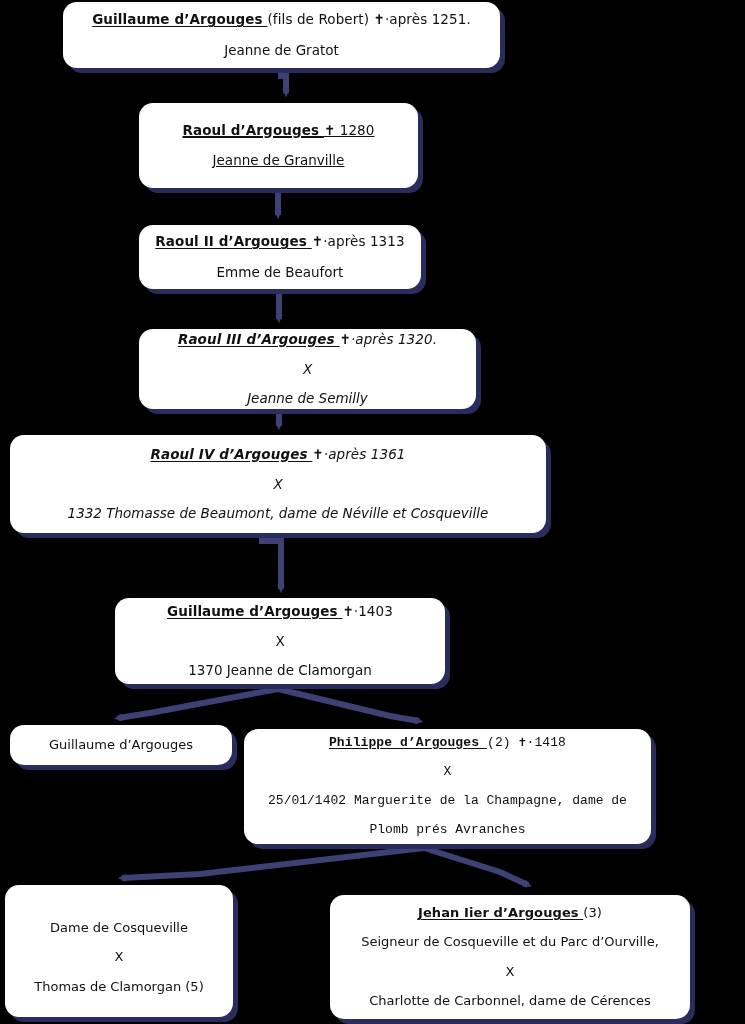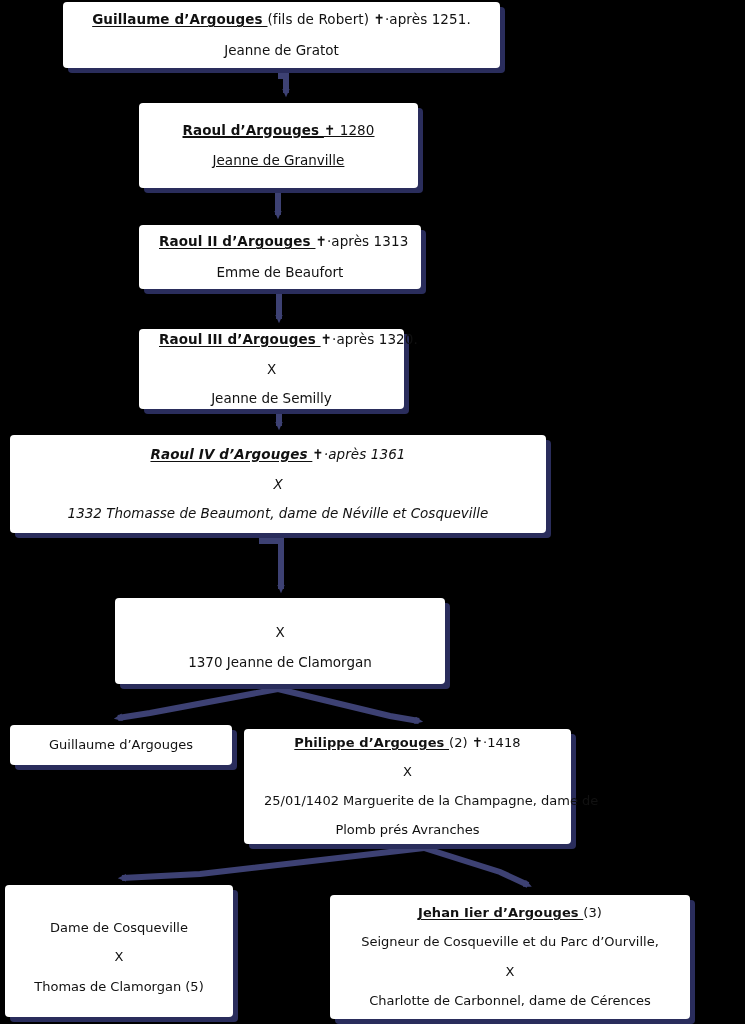--- a/index.html
+++ b/index.html
@@ -29,30 +29,30 @@
     left: 0; top: 0;
     width: 745px;
     height: 1024px;
     z-index: 1;
   }
 
   .node {
     position: absolute;
     z-index: 2;
     background: #ffffff;
-    border-radius: 4px;
+    border-radius: 14px;
     box-shadow: 5px 5px 0 0 #2a2d5c;
     box-sizing: border-box;
     display: flex;
     flex-direction: column;
     align-items: center;
     justify-content: center;
     text-align: center;
     color: #111111;
-    padding: 6px 20px;
+    padding: 6px 12px;
   }
 
   .line {
     display: block;
     width: 100%;
     line-height: 1.28;
     white-space: nowrap;
   }
 
   .line + .line { margin-top: 12px; }
@@ -68,25 +68,25 @@
   .plain { font-weight: 400; }
 
   
   .s14 { font-size: 13.5px; }
   .s13 { font-size: 13px; }
 
   
   #n-guillaume-1251 { left: 63px;  top: 2px;   width: 437px; height: 66px; }
   #n-raoul-1        { left: 139px; top: 103px; width: 279px; height: 85px; text-decoration: underline; }
   #n-raoul-2        { left: 139px; top: 225px; width: 282px; height: 64px; }
-  #n-raoul-3        { left: 139px; top: 329px; width: 265px; height: 80px; }
+  #n-raoul-3        { left: 139px; top: 329px; width: 337px; height: 80px; font-style: italic; }
   #n-raoul-4        { left: 10px;  top: 435px; width: 536px; height: 98px; font-style: italic; }
   #n-guillaume-1403 { left: 115px; top: 598px; width: 330px; height: 86px; }
   #n-guillaume-son  { left: 10px;  top: 725px; width: 222px; height: 40px; }
-  #n-philippe       { left: 244px; top: 729px; width: 327px; height: 115px; }
+  #n-philippe       { left: 244px; top: 729px; width: 407px; height: 115px; font-family: Liberation Mono, monospace; }
   #n-catherine      { left: 5px;   top: 885px; width: 228px; height: 132px; }
   #n-jehan          { left: 330px; top: 895px; width: 360px; height: 124px; }
 
   .lbl { letter-spacing: 0.1px; }
 </style>
 </head>
 <body>
 
 <div id="diagram">
 
@@ -143,20 +143,21 @@
     <div class="line">Jeanne de Semilly</div>
   </div>
 
   <div class="node s14" id="n-raoul-4">
     <div class="line lbl"><span class="nm">Raoul IV d’Argouges </span><span class="plain">✝·après 1361</span></div>
     <div class="line gap">X</div>
     <div class="line">1332 Thomasse de Beaumont, dame de Néville et Cosqueville</div>
   </div>
 
   <div class="node s14" id="n-guillaume-1403">
+    <div class="line lbl"><span class="nm">Guillaume d’Argouges </span><span class="plain">✝·1403</span></div>
     <div class="line gap">X</div>
     <div class="line">1370 Jeanne de Clamorgan</div>
   </div>
 
   <div class="node s13" id="n-guillaume-son">
     <div class="line">Guillaume d’Argouges</div>
   </div>
 
   <div class="node s13" id="n-philippe">
     <div class="line lbl"><span class="nm">Philippe d’Argouges </span><span class="plain">(2) ✝·1418</span></div>

